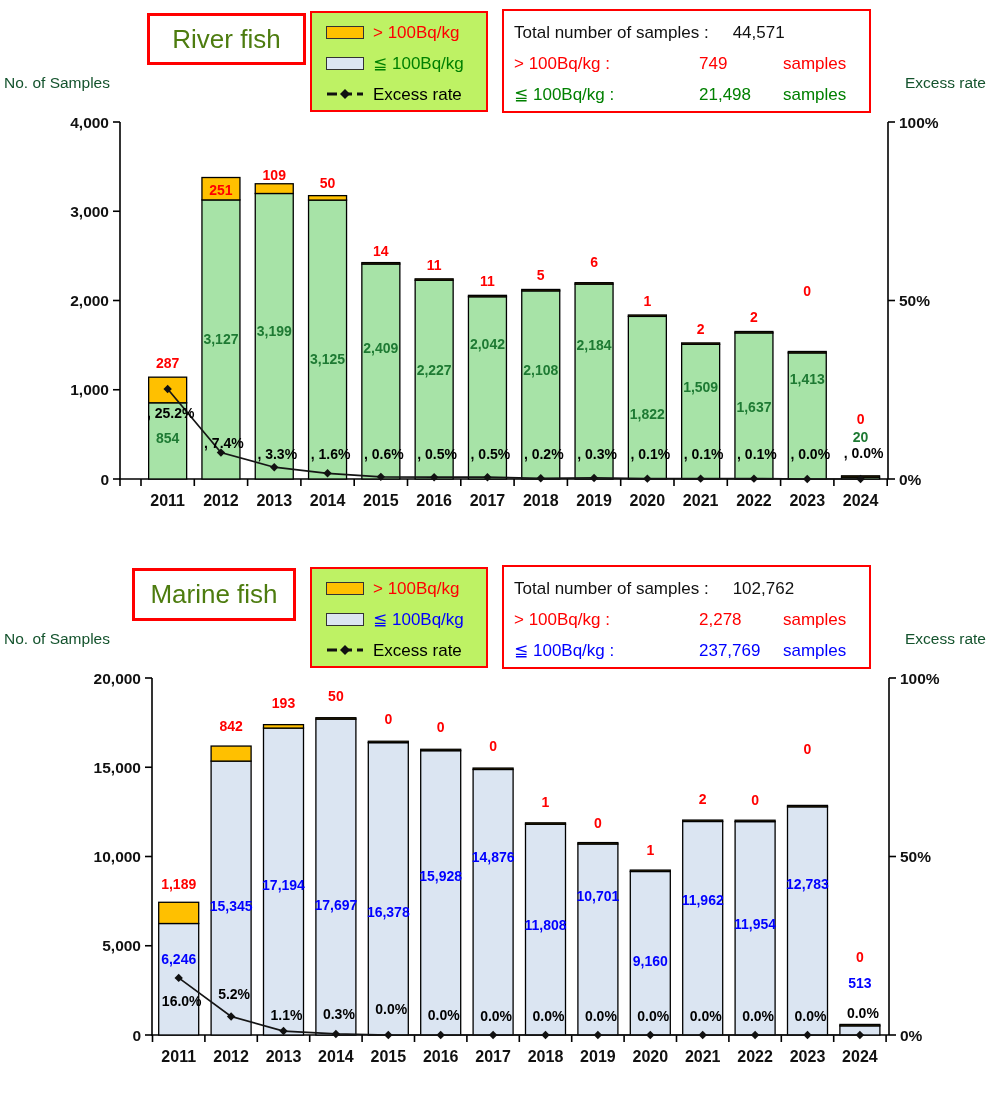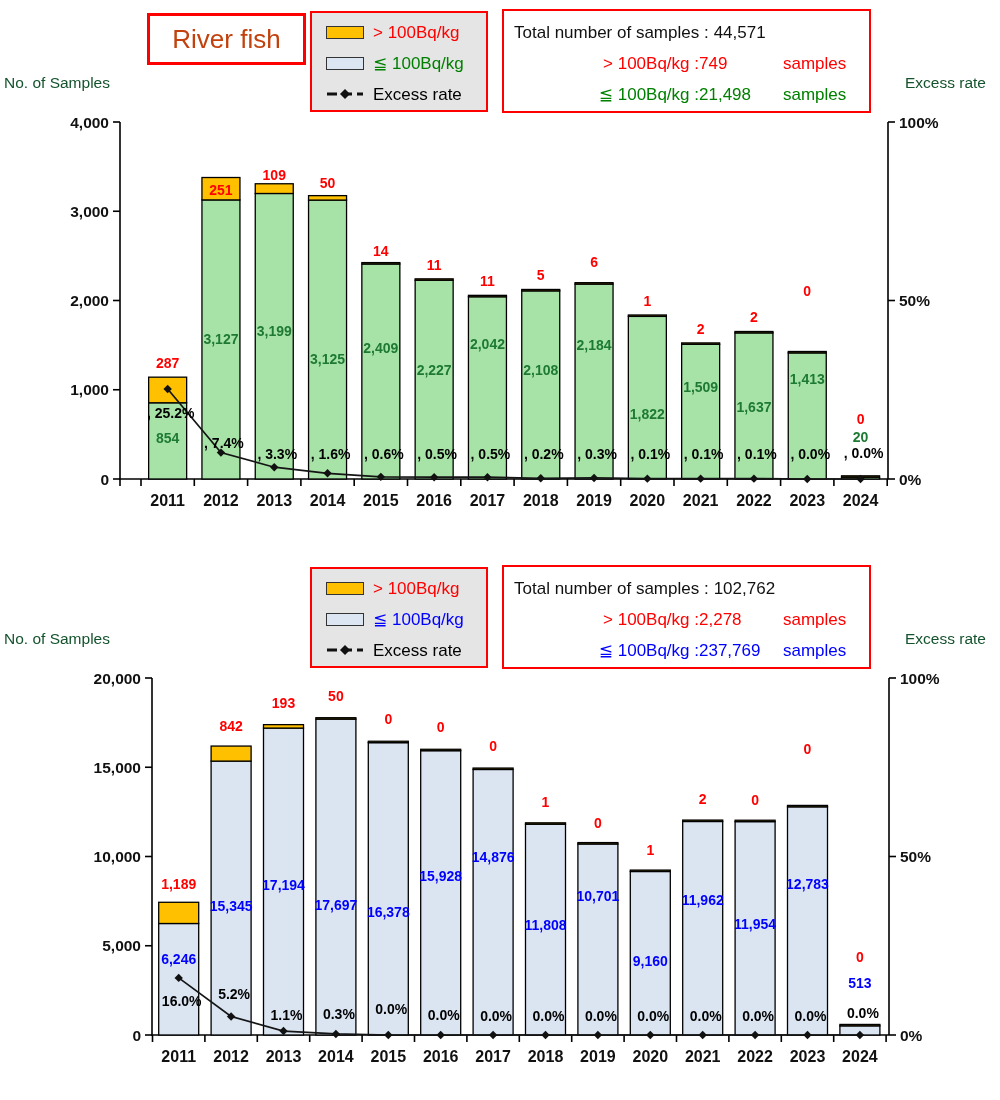--- a/index.html
+++ b/index.html
@@ -3,32 +3,32 @@
 <meta charset="utf-8">
 <style>
   html,body{margin:0;padding:0;background:#ffffff;}
   body{font-family:"Liberation Sans","DejaVu Sans",sans-serif;}
   .canvas{position:relative;width:1000px;height:1100px;background:#fff;overflow:hidden;}
   .section{position:absolute;left:0;width:1000px;height:550px;}
   .s0{top:0;} .s1{top:556px;}
   .plot{position:absolute;left:0;top:0;width:1000px;height:550px;}
   .title-box{position:absolute;border:3px solid #ff0000;background:#fff;
     display:flex;align-items:center;justify-content:center;
-    font-size:26px;color:#c2410c;letter-spacing:0px;}
+    font-size:26px;color:#4d7c0f;letter-spacing:0px;}
   .s0 .title-box{left:147px;top:13px;width:153px;height:46px;}
   .s1 .title-box{left:132px;top:12px;width:158px;height:47px;}
   .legend-box{position:absolute;left:310px;top:11px;width:178px;height:101px;
-    border:2px solid #ff0000;background:#e5e5e5;padding:4px 0 0 14px;box-sizing:border-box;}
+    border:2px solid #ff0000;background:#bef264;padding:4px 0 0 14px;box-sizing:border-box;}
   .legend-row{display:flex;align-items:center;height:31px;gap:9px;font-size:17px;font-weight:500;}
   .swatch{width:38px;height:13px;border:1.5px solid #333;box-sizing:border-box;flex:0 0 auto;}
   .stats-box{position:absolute;left:502px;top:9px;width:369px;height:104px;
     border:2px solid #ff0000;background:#fff;padding:6px 14px 0 10px;box-sizing:border-box;font-size:17px;}
-  .stats-row1{display:flex;gap:5px;height:31px;align-items:center;color:#111;}
+  .stats-row1{display:flex;gap:24px;height:31px;align-items:center;color:#111;}
   .stats-row{display:grid;grid-template-columns:1fr 84px 72px;height:31px;align-items:center;}
-  .stats-row .lb{text-align:right;}
+  .stats-row .lb{text-align:left;}
   .stats-row .vl{text-align:left;}
   .stats-row .un{}
   .corner-label{position:absolute;font-size:15.5px;color:#14532d;font-weight:500;}
   .left-corner{left:4px;top:74px;}
   .right-corner{left:905px;top:74px;}
   
   .ylab{font:600 15.5px "Liberation Sans","DejaVu Sans",sans-serif;fill:#111;}
   .xlab{font:600 16px "Liberation Sans","DejaVu Sans",sans-serif;fill:#111;}
   .vlab{font:700 14px "Liberation Sans","DejaVu Sans",sans-serif;}
   .rlab{font:700 14px "Liberation Sans","DejaVu Sans",sans-serif;fill:#000;}
@@ -365,20 +365,23 @@
           <text x="496.09999999999997" y="465" text-anchor="middle" class="rlab">0.0%</text>
           <text x="548.5" y="465" text-anchor="middle" class="rlab">0.0%</text>
           <text x="600.9" y="465" text-anchor="middle" class="rlab">0.0%</text>
           <text x="653.3" y="465" text-anchor="middle" class="rlab">0.0%</text>
           <text x="705.6999999999999" y="465" text-anchor="middle" class="rlab">0.0%</text>
           <text x="758.1" y="465" text-anchor="middle" class="rlab">0.0%</text>
           <text x="810.5" y="465" text-anchor="middle" class="rlab">0.0%</text>
           <text x="862.9" y="462" text-anchor="middle" class="rlab">0.0%</text>
         </g>
       </svg>
+    <div class="title-box">
+      <span>Marine fish</span>
+    </div>
     <div class="legend-box">
       <div class="legend-row">
         <span class="swatch" style="background:#FFC000;"></span>
         <span style="color: rgb(255, 0, 0);">&gt; 100Bq/kg</span>
       </div>
       <div class="legend-row">
         <span class="swatch" style="background:#DCE6F2;"></span>
         <span style="color: rgb(0, 0, 255);">≦ 100Bq/kg</span>
       </div>
       <div class="legend-row">

